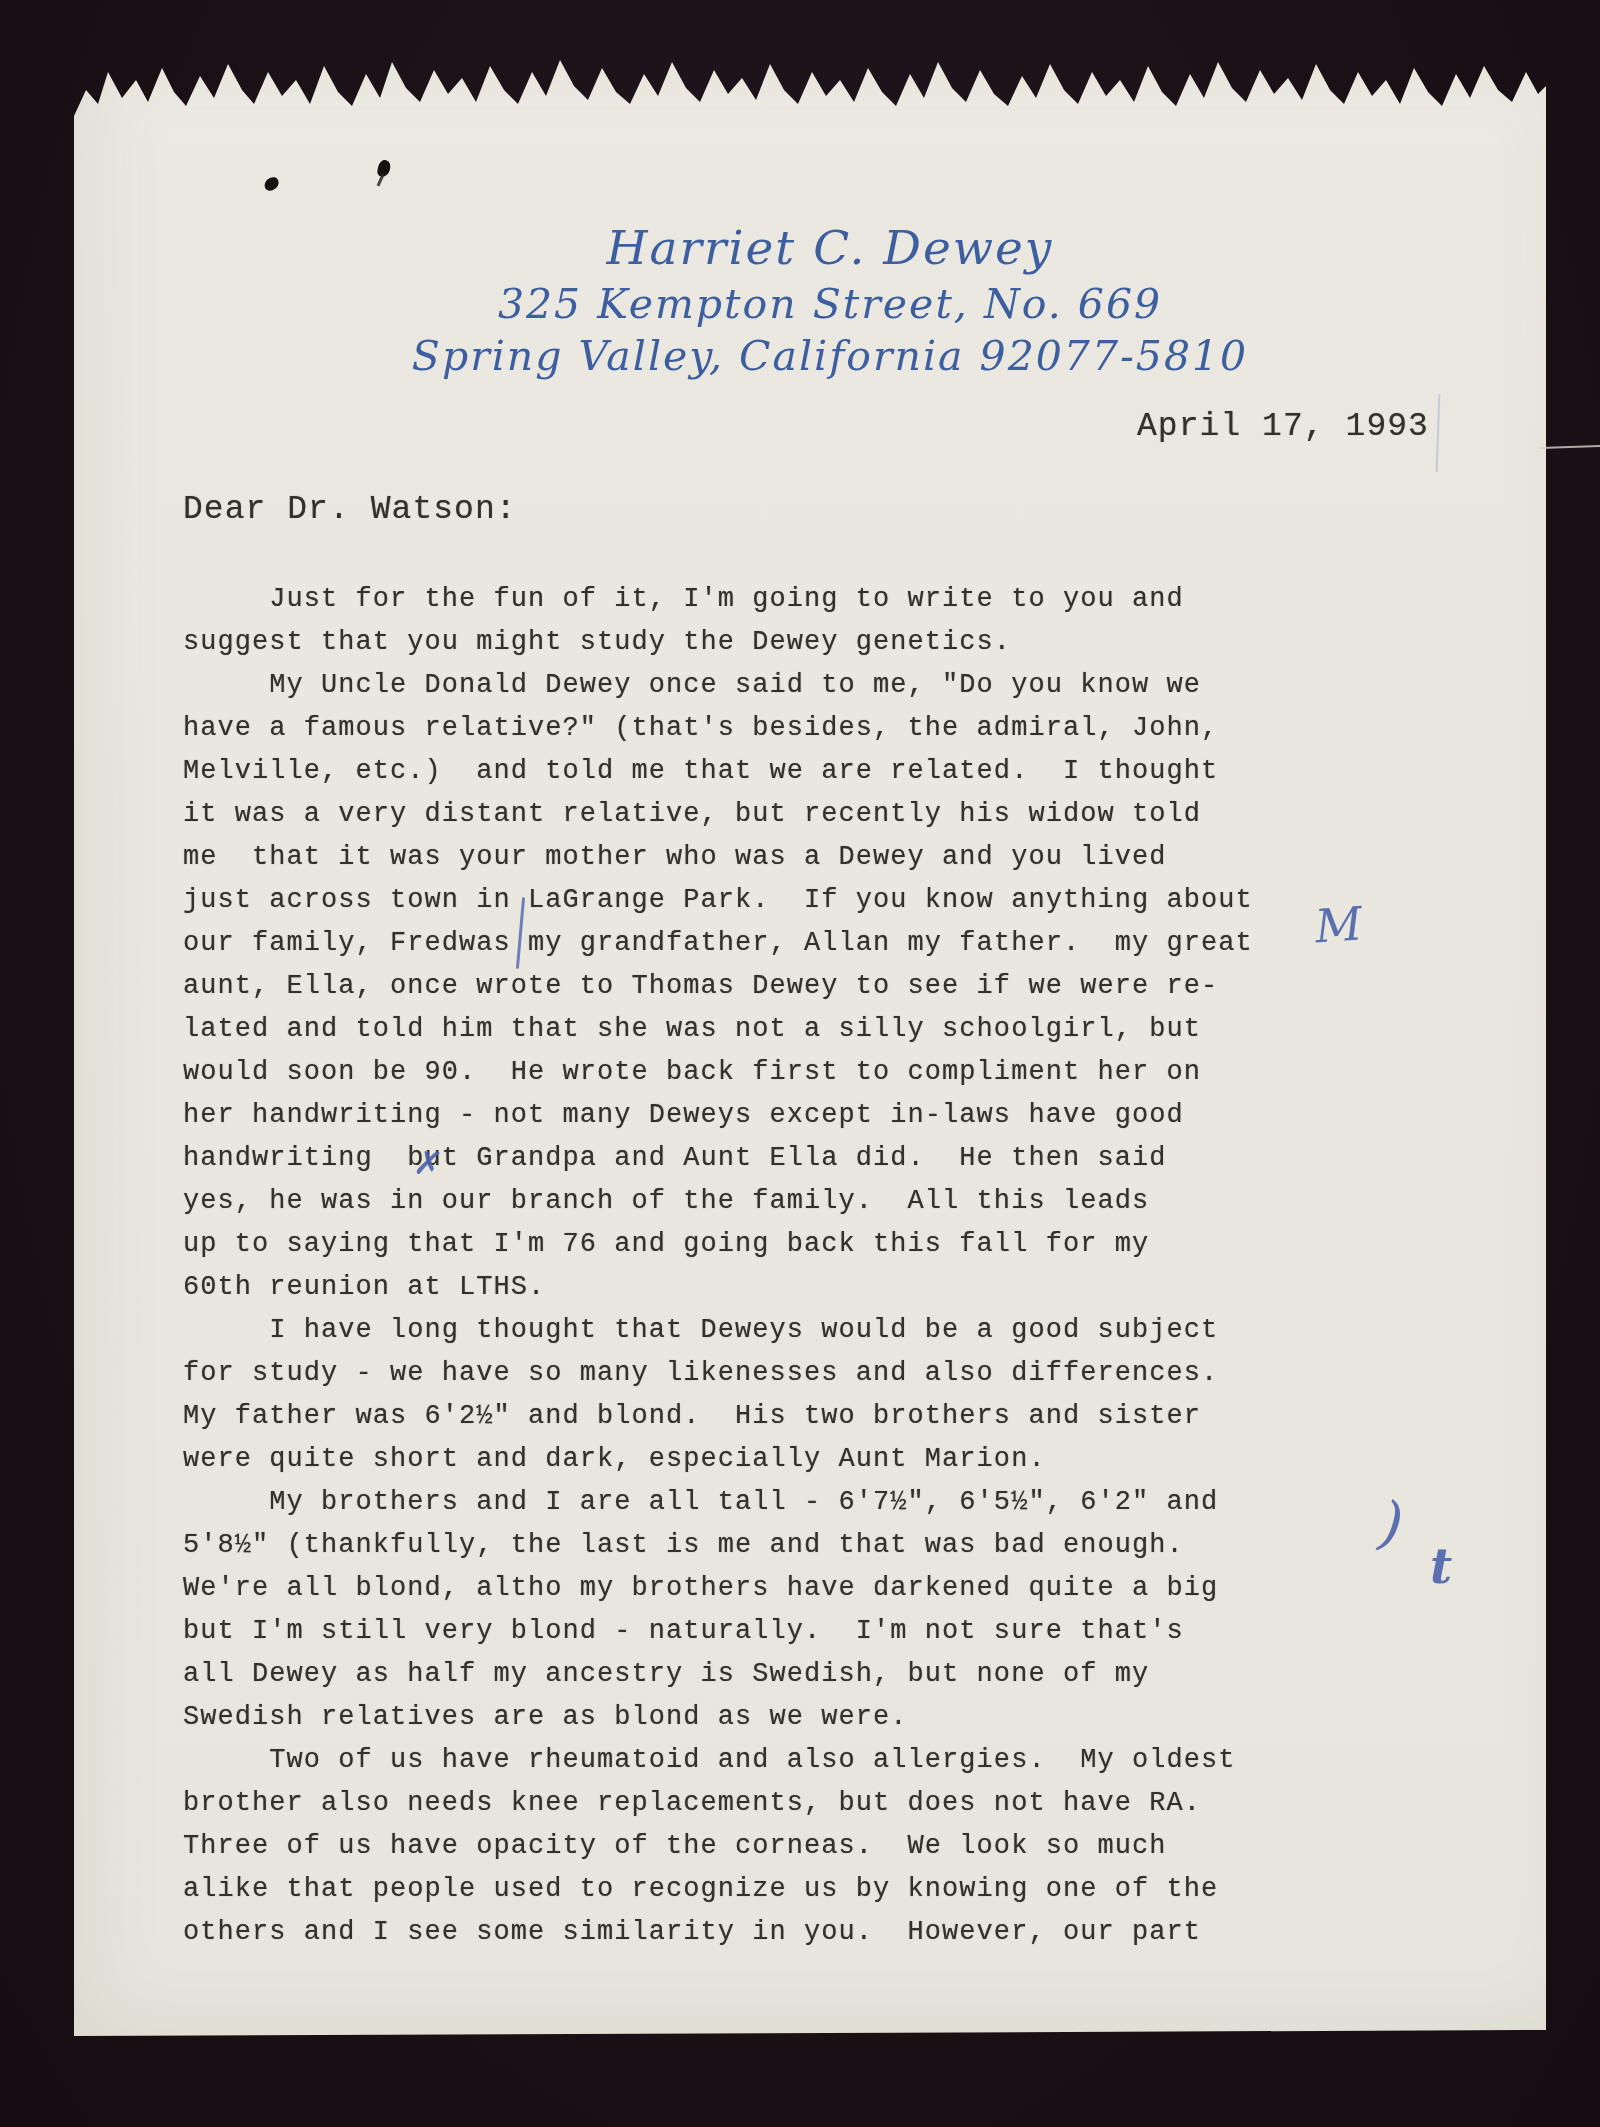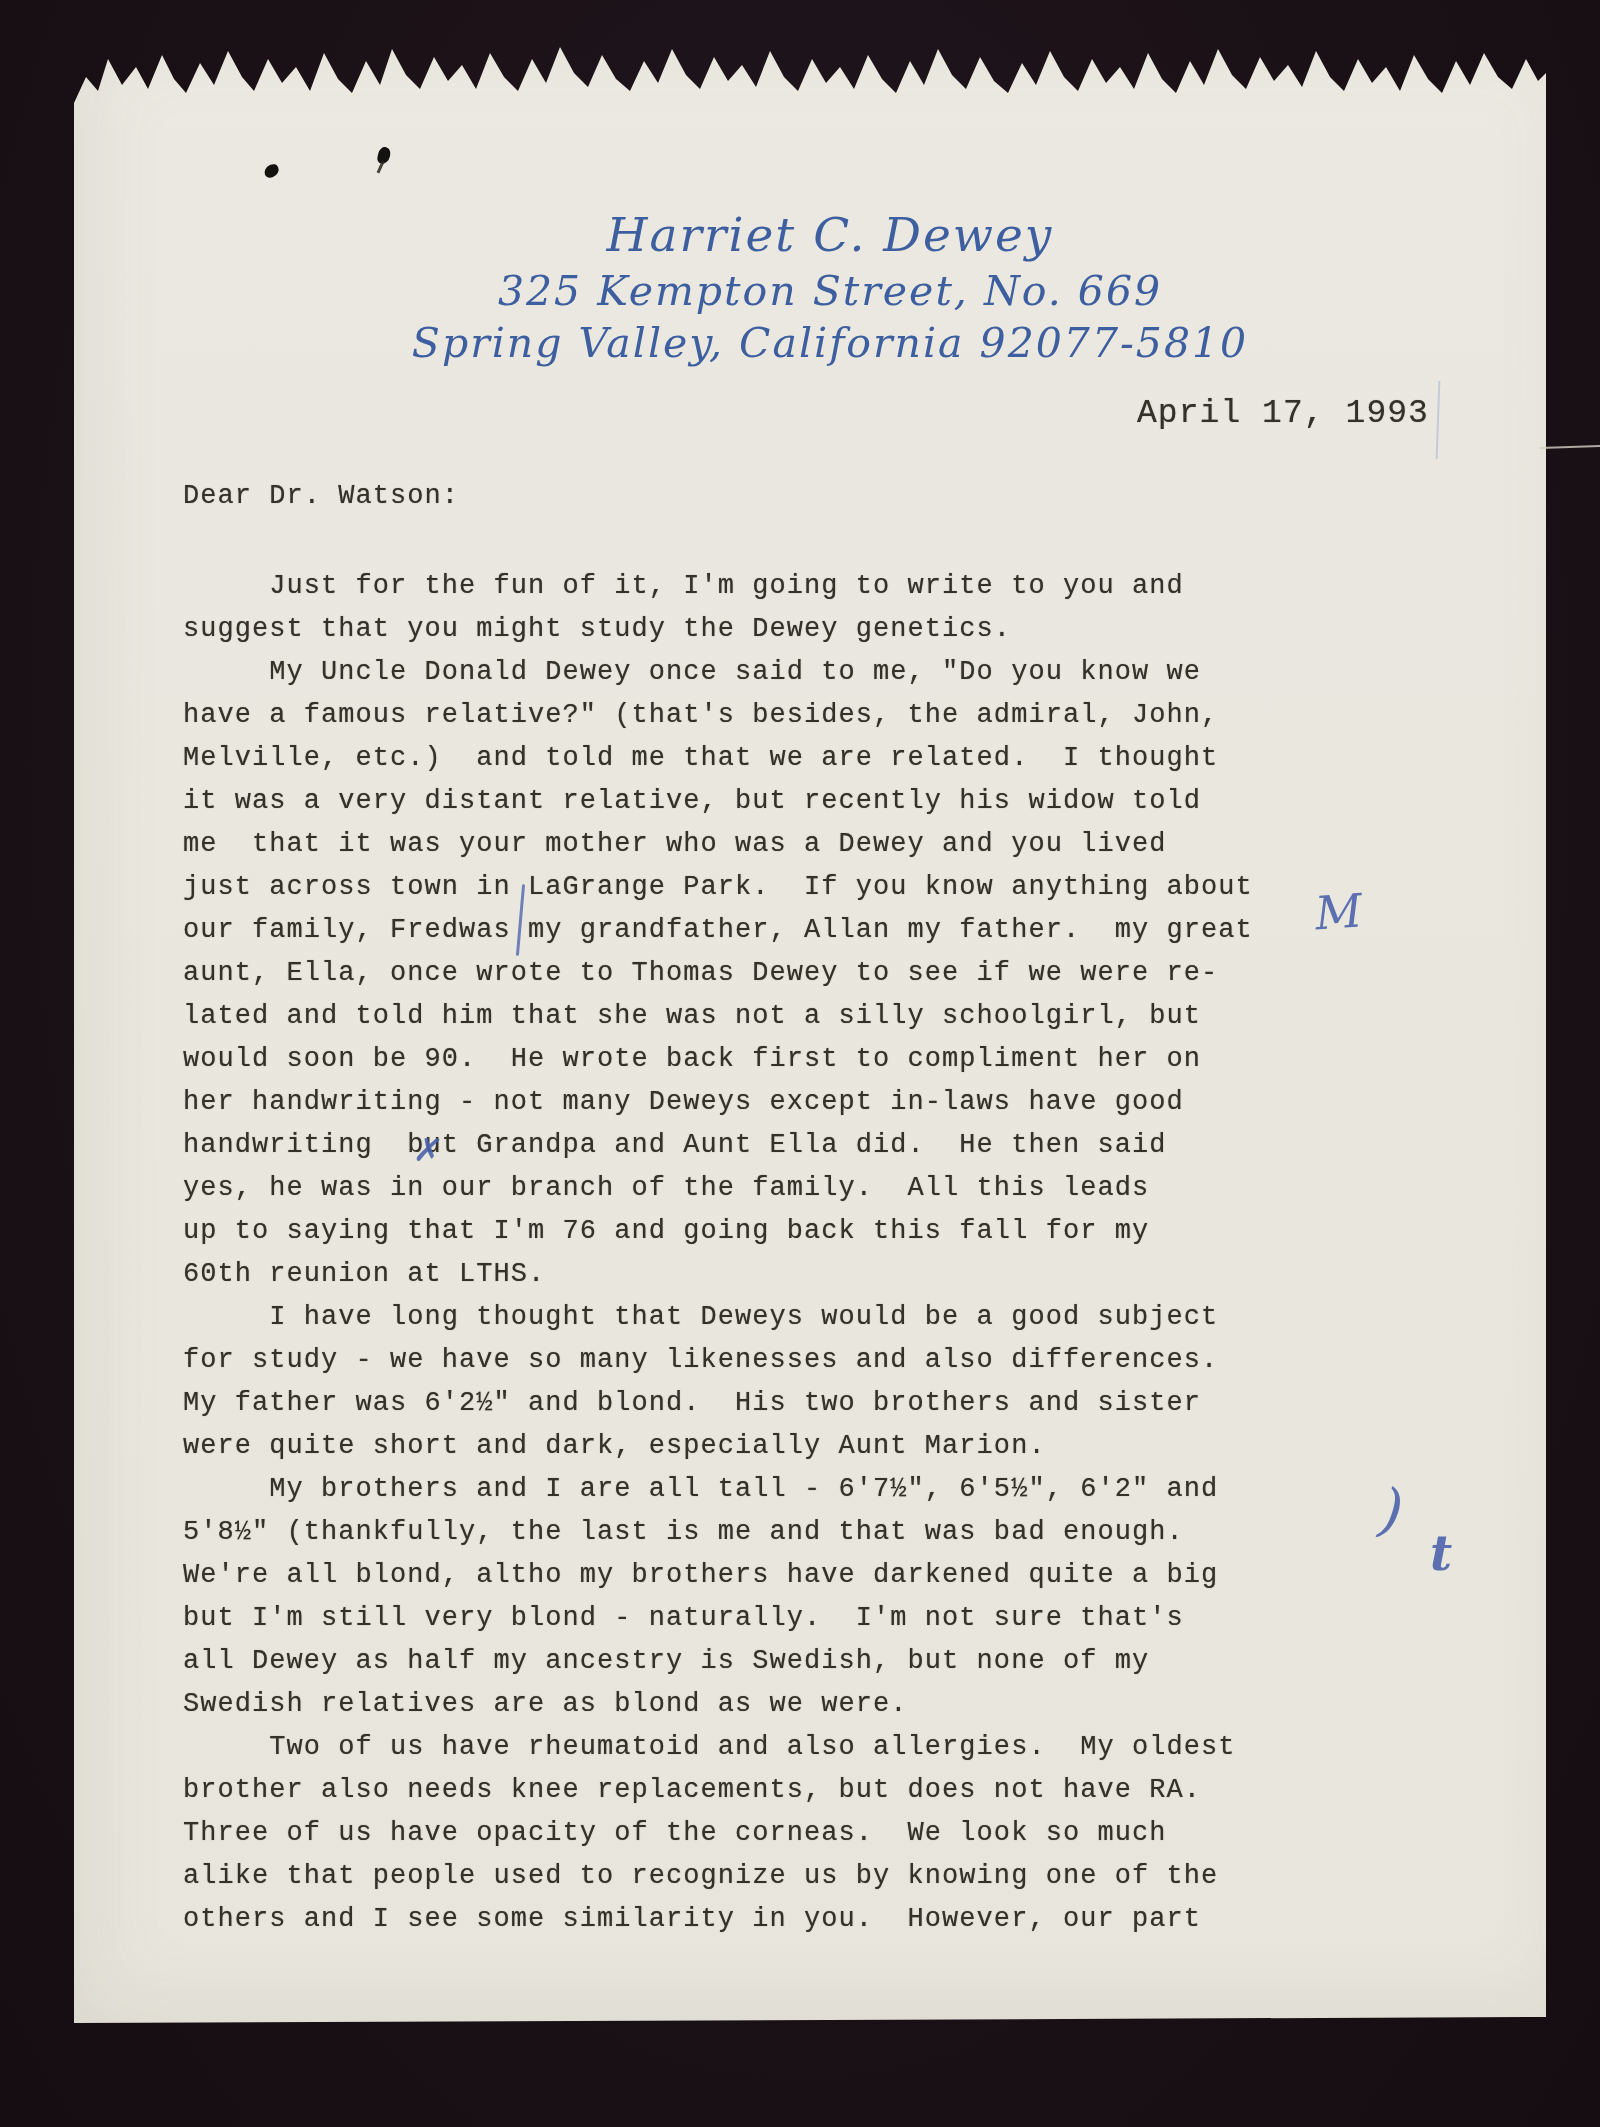--- a/index.html
+++ b/index.html
@@ -8,21 +8,21 @@
     width: 1600px;
     height: 2127px;
     background: radial-gradient(ellipse at 50% 35%, #221721 0%, #1c1218 45%, #150d11 100%);
     overflow: hidden;
     font-family: "Liberation Sans", sans-serif;
   }
 
   
   .paper {
     position: absolute;
-    left: 74px; top: 29px;
+    left: 74px; top: 42px;
     width: 1512px; height: 1998px;
     background: linear-gradient(180deg, #edebe3 0%, #eae8e0 6%, #e9e7de 40%, #e7e5dc 100%);
     box-shadow: inset 0 0 90px rgba(120,110,95,0.13);
     clip-path: polygon(
       0px 1994px, 0px 74px, 12px 48px, 24px 62px, 34px 30px, 48px 56px, 62px 38px,
       74px 60px, 88px 26px, 100px 50px, 112px 64px, 126px 34px, 140px 56px, 154px 22px,
       168px 48px, 180px 62px, 194px 30px, 208px 54px, 222px 38px, 236px 62px, 250px 24px,
       264px 50px, 278px 64px, 292px 32px, 306px 56px, 318px 20px, 332px 46px, 346px 60px,
       360px 28px, 374px 52px, 388px 36px, 402px 60px, 416px 24px, 430px 48px, 444px 62px,
       458px 30px, 472px 54px, 486px 18px, 500px 44px, 514px 58px, 528px 26px, 542px 50px,
@@ -60,21 +60,21 @@
     letter-spacing: 1.05px;
   }
   .date {
     position: absolute;
     left: 1019px; top: 363px;
     font-size: 33px; line-height: 43px; margin-left: 44px;
   }
   .salutation {
     position: absolute;
     left: 109px; top: 446px;
-    font-size: 27px; line-height: 43px;
+    font-size: 33px; line-height: 43px;
   }
   .body-text {
     position: absolute;
     left: 109px; top: 536px;
     margin: 0;
     font-size: 27px; line-height: 43px;
     white-space: pre;
   }
 
   

